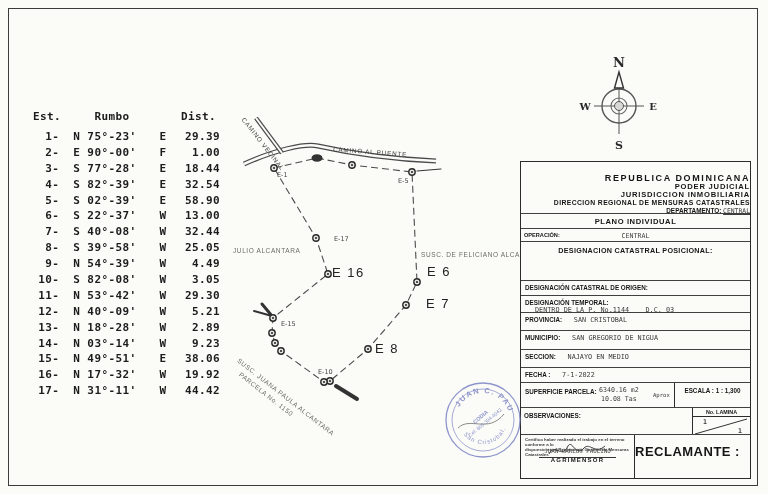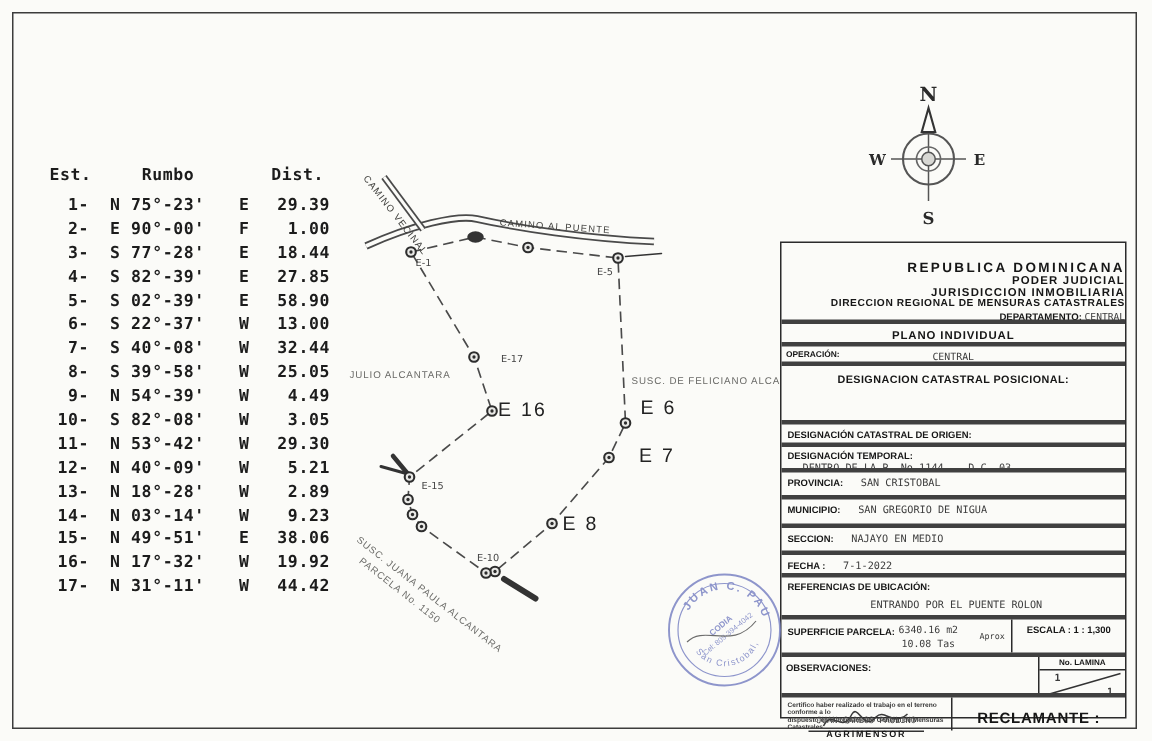--- a/index.html
+++ b/index.html
@@ -42,21 +42,21 @@
 
   
   .compass{position:absolute;left:570px;top:50px;}
   .compass text{font-family:"DejaVu Serif",serif;font-weight:bold;
                 font-size:13px;fill:#2a2a2a;}
 
   
   .panel{position:absolute;left:520px;top:161px;width:231px;height:318px;
          border:1.3px solid #2b2b2b;box-sizing:border-box;
          display:flex;flex-direction:column;background:#fbfbf8;color:#161616;}
-  .psec{border-top:3px solid #404040;box-sizing:border-box;position:relative;flex:none;}
+  .psec{border-top:1px solid #404040;box-sizing:border-box;position:relative;flex:none;}
   .psec:first-child{border-top:none;}
   .p-header{height:41px;text-align:right;padding-top:2px;margin-top:10px;}
   .ph1{font-size:9px;font-weight:bold;letter-spacing:1.6px;line-height:9px;}
   .ph2{font-size:7.6px;font-weight:bold;letter-spacing:.8px;line-height:8px;}
   .ph3{font-size:6.8px;font-weight:bold;letter-spacing:.4px;line-height:7.5px;}
   .ph-dep{font-size:6.4px;font-weight:bold;line-height:8px;}
   .mono{font-family:"DejaVu Sans Mono",monospace;font-weight:normal;color:#3c3c3c;}
   .u{text-decoration:underline;}
   .p-plano{height:15px;text-align:center;font-size:7.6px;font-weight:bold;
            padding-top:3px;letter-spacing:.6px;}
@@ -84,22 +84,22 @@
   .lam-box{position:relative;height:18px;}
   .lam-1a{position:absolute;left:10px;top:1px;font-size:6.6px;font-weight:bold;}
   .lam-1b{position:absolute;right:8px;bottom:0px;font-size:6.6px;font-weight:bold;}
   .cert{font-size:4.4px;line-height:5px;color:#3a3a3a;padding:2px 4px 0 4px;
         font-weight:bold;}
   .sig-name{position:absolute;left:0;right:0;top:13px;text-align:center;
             font-size:5.8px;color:#444;}
   .sig-line{position:absolute;left:18px;right:18px;top:21.5px;border-top:1px solid #333;}
   .sig-title{position:absolute;left:0;right:0;top:22px;text-align:center;
              font-size:6px;font-weight:bold;letter-spacing:1.2px;}
-  .reclamante{position:absolute;left:0;right:0;top:9px;text-align:center;
-              font-size:10px;font-weight:bold;letter-spacing:.5px;}
+  .reclamante{position:absolute;left:0;right:0;top:9px;text-align:left;
+              font-size:13px;font-weight:bold;letter-spacing:.5px;}
 
   
   .stamp{position:absolute;left:438px;top:376px;opacity:.85;}
 </style>
 </head>
 <body>
 
 <div class="sheet">
   <div class="frame"></div>
 
@@ -125,21 +125,21 @@
         <div class="trow">
           <span class="t-est">3-</span>
           <span class="t-dir">S 77°-28'</span>
           <span class="t-hem">E</span>
           <span class="t-dist">18.44</span>
         </div>
         <div class="trow">
           <span class="t-est">4-</span>
           <span class="t-dir">S 82°-39'</span>
           <span class="t-hem">E</span>
-          <span class="t-dist">27.85</span>
+          <span class="t-dist">32.54</span>
         </div>
         <div class="trow">
           <span class="t-est">5-</span>
           <span class="t-dir">S 02°-39'</span>
           <span class="t-hem">E</span>
           <span class="t-dist">58.90</span>
         </div>
         <div class="trow">
           <span class="t-est">6-</span>
           <span class="t-dir">S 22°-37'</span>
@@ -328,24 +328,20 @@
       <span class="p-val mono">SAN GREGORIO DE NIGUA</span>
     </div>
     <div class="psec p-row" style="height:18px">
       <span>SECCION:</span>
       <span class="p-val mono">NAJAYO EN MEDIO</span>
     </div>
     <div class="psec p-row" style="height:15px">
       <span>FECHA :</span>
       <span class="p-val mono">7-1-2022</span>
     </div>
-    <div class="psec p-row" style="height:28px">
-      <span>REFERENCIAS DE UBICACIÓN:</span>
-      <div class="p-ref-val mono">ENTRANDO POR EL PUENTE ROLON</div>
-    </div>
 
     <div class="psec p-split" style="height:25px">
       <div class="p-left">
         <span class="sup-label">SUPERFICIE PARCELA:</span>
         <div class="sup-vals mono">
           <div>6340.16 m2</div>
           <div>10.08 Tas</div>
         </div>
         <span class="sup-aprox mono">Aprox</span>
       </div>

